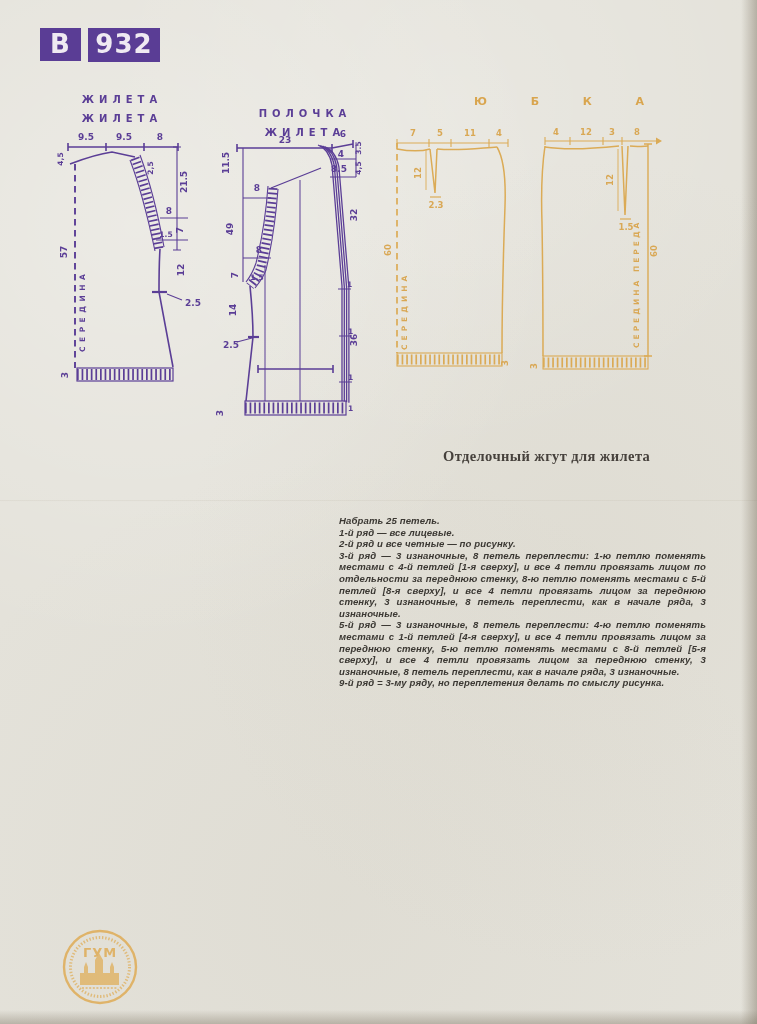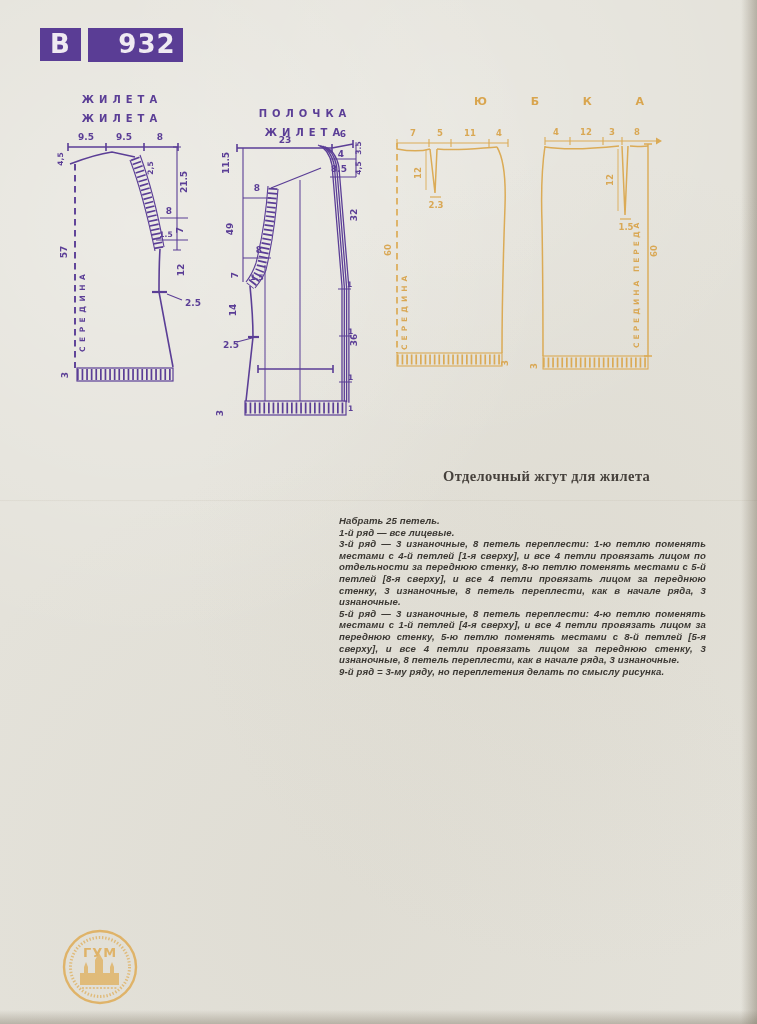--- a/index.html
+++ b/index.html
@@ -19,38 +19,38 @@
     background:linear-gradient(to bottom, rgba(116,106,88,0), rgba(116,106,88,0.38));}
   .crease{position:absolute;left:0;top:500px;width:100%;height:2px;
     background:linear-gradient(to bottom, rgba(150,140,118,0.14), rgba(255,255,255,0.12));}
 
   
   .badge{position:absolute;left:40px;top:28px;display:flex;gap:7px;}
   .badge .bx{background:#5a3d95;color:#efeaf2;font-weight:bold;
     font-family:"DejaVu Sans",sans-serif;font-size:26px;line-height:33px;
     text-align:center;letter-spacing:1px;}
   .badge .b1{width:41px;height:33px;}
-  .badge .b2{width:72px;height:34px;padding-left:23px;}
+  .badge .b2{width:72px;height:34px;}
 
   
   .dtitle{position:absolute;color:#5b3e96;font-weight:bold;font-size:10px;
     letter-spacing:5px;text-align:center;line-height:19px;}
   .dtitle-back{left:68px;top:90px;width:108px;}
   .dtitle-front{left:248px;top:84px;width:114px;margin-top:20px;}
   .ytitle{position:absolute;left:474px;top:95px;width:170px;display:flex;
     justify-content:space-between;color:#d9a54e;font-weight:bold;font-size:11px;}
 
   svg{position:absolute;overflow:visible;}
   .pl{font-family:"DejaVu Sans",sans-serif;font-size:9px;font-weight:bold;fill:#5b3e96;}
   .pls{font-size:7.5px;}
   .yl{font-family:"DejaVu Sans",sans-serif;font-size:8.5px;font-weight:bold;fill:#d9a54e;}
   .yls{font-size:7.5px;}
 
   
-  .heading{position:absolute;left:443px;top:468px;color:#46413c;font-weight:bold;
+  .heading{position:absolute;left:443px;top:448px;color:#46413c;font-weight:bold;
     font-size:14.5px;letter-spacing:0.4px;font-family:"Liberation Serif","DejaVu Serif",serif;}
   .instructions{position:absolute;left:339px;top:515px;width:367px;color:#3b3833;
     font-family:"Liberation Sans","DejaVu Sans",sans-serif;
     font-size:9.6px;font-weight:bold;line-height:11.6px;letter-spacing:0.1px;}
   .instructions p{margin:0;text-align:justify;font-style:italic;}
 </style>
 </head>
 <body>
 
 <div id="page">
@@ -222,20 +222,21 @@
       <text class="yl yls" x="254" y="230" transform="rotate(-90 254 230)" letter-spacing="3">СЕРЕДИНА ПЕРЕДА</text>
       <text class="yl" x="152" y="248" text-anchor="middle" transform="rotate(-90 152 248)">3</text>
     </g>
   </svg>
 
   <div class="heading">Отделочный жгут для жилета</div>
 
   <div class="instructions">
     <p>Набрать 25 петель.</p>
     <p>1-й ряд — все лицевые.</p>
+    <p>2-й ряд и все четные — по рисунку.</p>
     <p>3-й ряд — 3 изнаночные, 8 петель переплести: 1-ю петлю поменять местами с 4-й петлей [1-я сверху], и все 4 петли провязать лицом по отдельности за переднюю стенку, 8-ю петлю поменять местами с 5-й петлей [8-я сверху], и все 4 петли провязать лицом за переднюю стенку, 3 изнаночные, 8 петель переплести, как в начале ряда, 3 изнаночные.</p>
     <p>5-й ряд — 3 изнаночные, 8 петель переплести: 4-ю петлю поменять местами с 1-й петлей [4-я сверху], и все 4 петли провязать лицом за переднюю стенку, 5-ю петлю поменять местами с 8-й петлей [5-я сверху], и все 4 петли провязать лицом за переднюю стенку, 3 изнаночные, 8 петель переплести, как в начале ряда, 3 изнаночные.</p>
     <p>9-й ряд = 3-му ряду, но переплетения делать по смыслу рисунка.</p>
   </div>
 
   <svg style="left:58px;top:925px;" width="84" height="84" viewBox="0 0 84 84" opacity="0.8">
     <g stroke="#dfa94e" fill="none">
       <circle cx="42" cy="42" r="36" stroke-width="2.4"></circle>
       <circle cx="42" cy="42" r="29.5" stroke-width="3" stroke-dasharray="1.4 1.8" opacity="0.85"></circle>
     </g>

